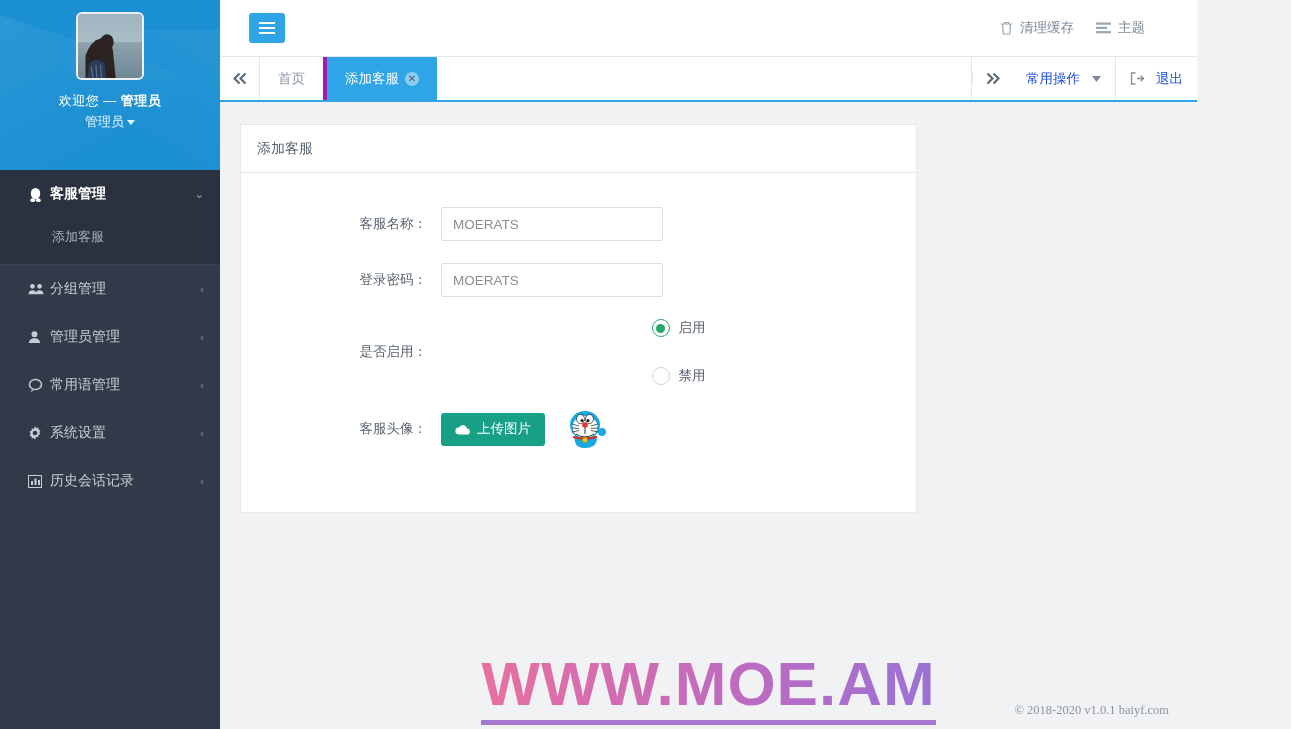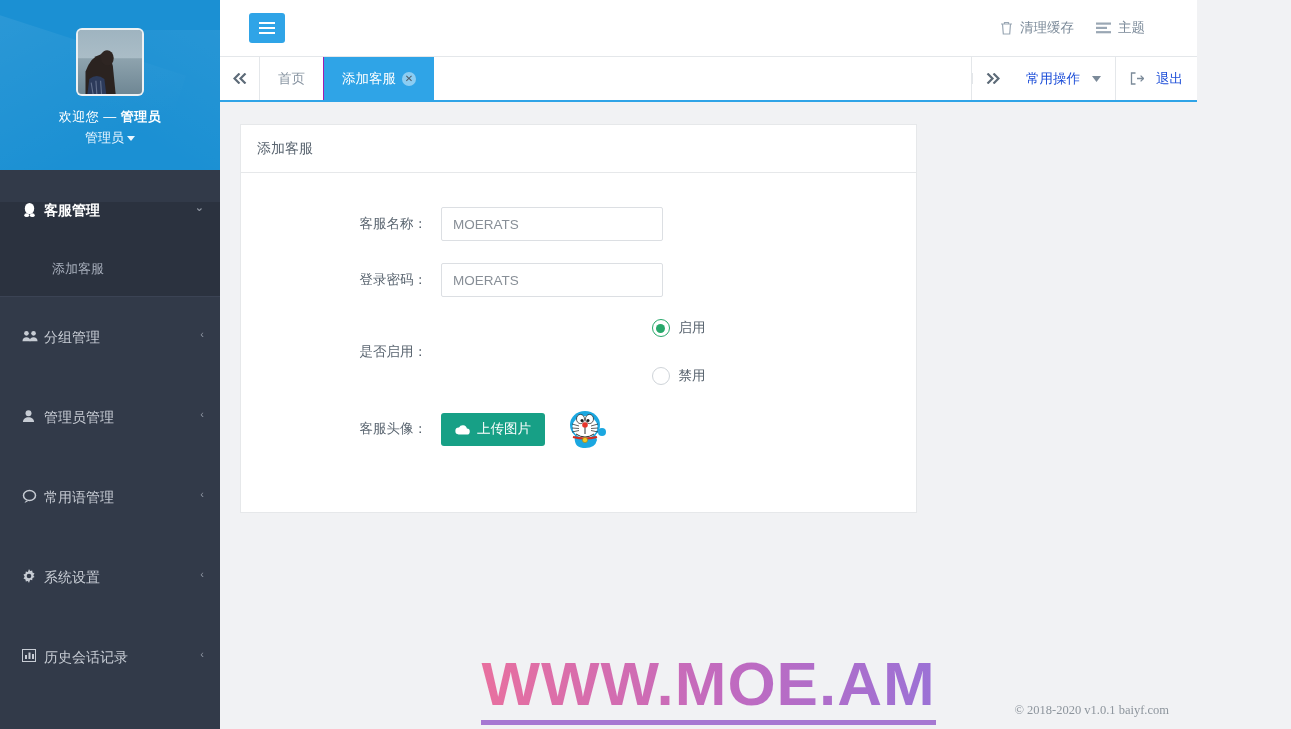--- a/index.html
+++ b/index.html
@@ -13,21 +13,21 @@
   
   #sidebar {
     position: absolute; left: 0; top: 0;
     width: 220px; height: 729px;
     background: #323a49;
   }
   .side-head {
     height: 170px; background: #1b90d3;
     position: relative; overflow: hidden;
     display: flex; flex-direction: column;
-    align-items: center; padding-top: 28px;
+    align-items: center; padding-top: 12px;
   }
   .side-head::before {
     content: ""; position: absolute; left: -40px; top: 40px;
     width: 200px; height: 200px;
     background: linear-gradient(135deg, rgba(255,255,255,.07) 0%, rgba(255,255,255,0) 60%);
     transform: rotate(18deg);
   }
   .side-head::after {
     content: ""; position: absolute; right: -30px; bottom: -20px;
     width: 180px; height: 160px;
@@ -50,23 +50,23 @@
     position: relative; z-index: 2; cursor: pointer;
   }
   .caret-dn {
     display: inline-block; width: 0; height: 0; margin-left: 3px;
     border-left: 4px solid transparent; border-right: 4px solid transparent;
     border-top: 5px solid #eaf6ff; vertical-align: middle;
   }
 
   .nav { list-style: none; }
   .nav-item {
-    height: 48px; display: flex; align-items: flex-start;
-    padding: 0 16px 0 22px; cursor: pointer;
-    color: #c7ccd4; font-size: 14px; position: relative; margin-top: 32px;
+    height: 48px; display: flex; align-items: center;
+    padding: 0 16px 0 28px; cursor: pointer;
+    color: #c7ccd4; font-size: 14px; position: relative;
   }
   .nav-item.open { background: #2b323f; color: #ffffff; font-weight: bold; }
   .nav-ico {
     width: 22px; font-size: 14px; color: #c7ccd4;
     display: inline-flex; align-items: center;
   }
   .nav-item.open .nav-ico { color: #ffffff; }
   .nav-label { flex: 1; }
   .arrow-l, .arrow-d {
     font-size: 11px; color: #8d94a0; line-height: 1;
@@ -104,21 +104,21 @@
   }
   .tab-nav {
     width: 40px; display: flex; align-items: center; justify-content: center;
     color: #7b8a99; font-size: 14px; cursor: pointer;
     border-right: 1px solid #e4e7ea;
   }
   .tab-nav.right { border-right: none; border-left: 1px solid #e4e7ea; }
   .tab {
     display: flex; align-items: center; gap: 6px; padding: 0 18px;
     font-size: 13.5px; color: #8a96a3; cursor: pointer;
-    border-right: 1px solid #a21caf;
+    border-right: 4px solid #a21caf;
   }
   .tab.active { background: #2fa4e7; color: #ffffff; border-right: none; }
   .tab-close {
     width: 14px; height: 14px; border-radius: 50%;
     background: rgba(255,255,255,.45); color: #4f5b66;
     font-size: 10px; line-height: 14px; text-align: center;
   }
   .tab-spacer { flex: 1; border-right: 1px solid #e4e7ea; }
   .tab-right-group { display: flex; align-items: center; }
   .tab-act {

